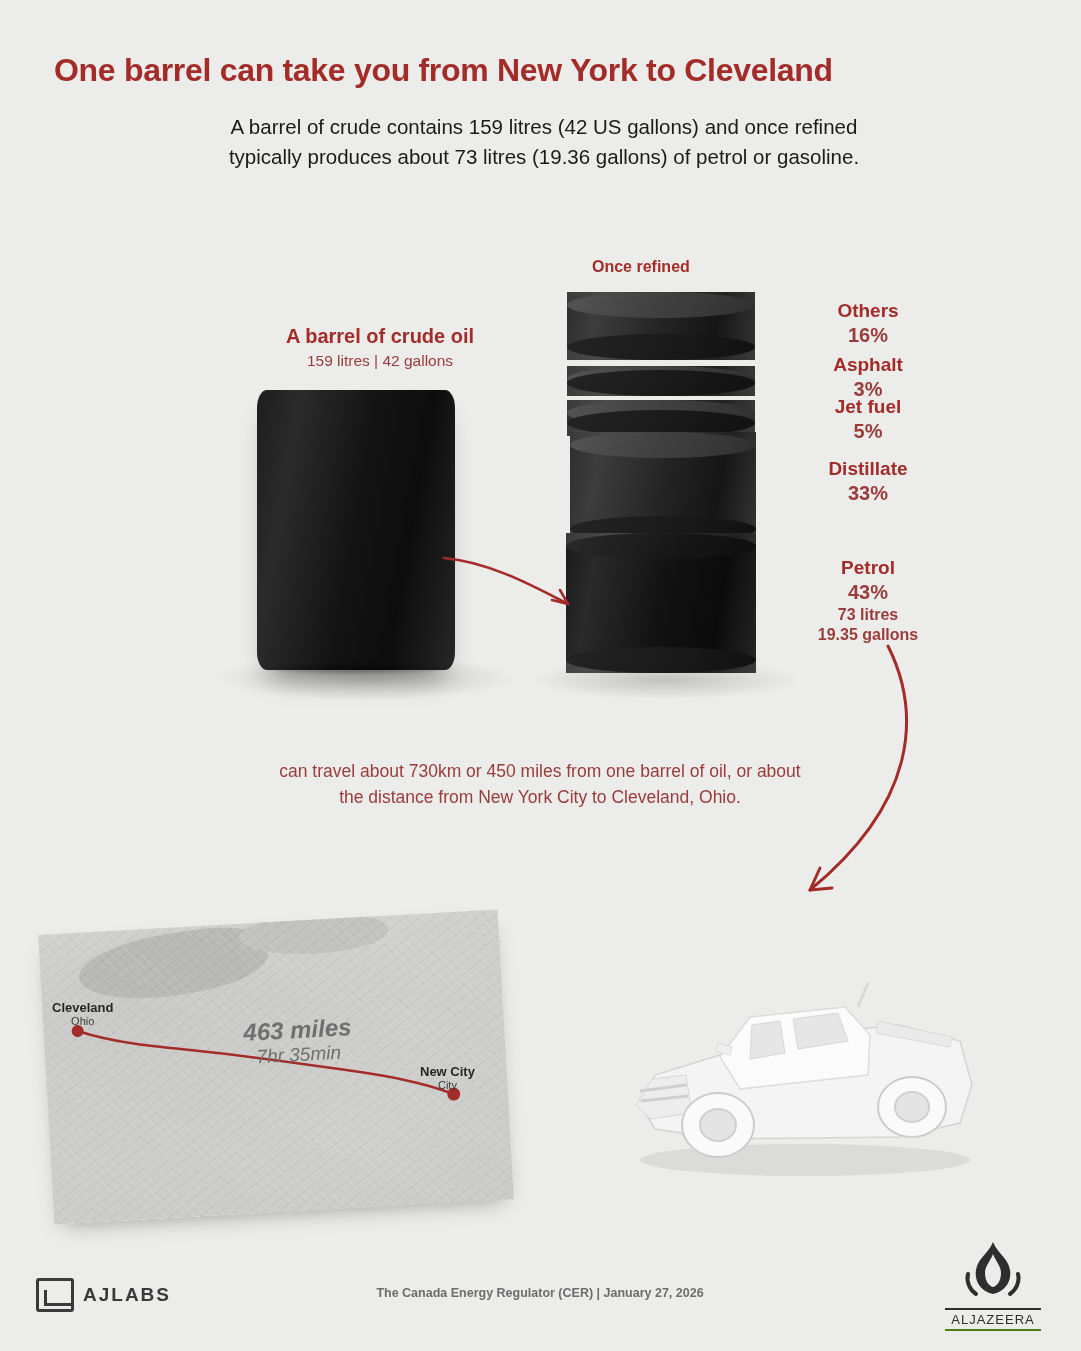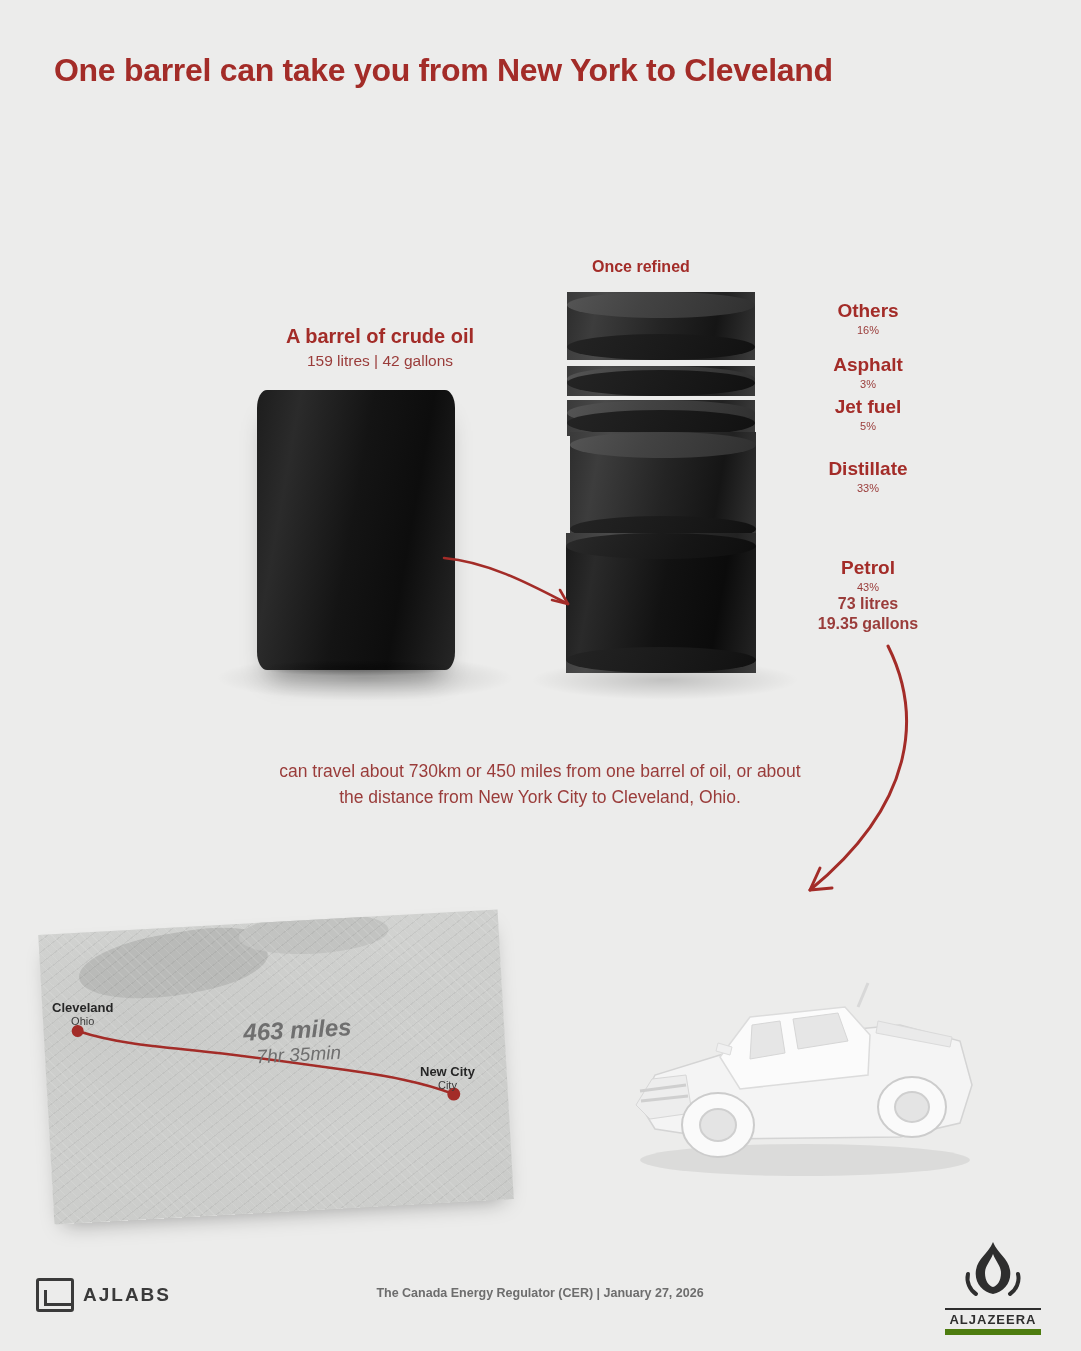--- a/index.html
+++ b/index.html
@@ -118,21 +118,21 @@
   
   .frac {
     position: absolute;
     text-align: center;
     width: 200px;
   }
   .frac .name {
     display:block; font-size: 19px; font-weight:bold; color:#a32c28;
   }
   .frac .pct {
-    display:block; font-size: 11px; color:#9a3c3a; margin-top:2px;
+    display:block; font-size: 20px; color:#9a3c3a; margin-top:2px;font-weight:bold;
   }
   .frac .extra {
     display:block; font-size: 16px; font-weight:bold; color:#9a3c3a; margin-top:2px;
   }
   #frac-others  { left: 768px; top: 300px; }
   #frac-asphalt { left: 768px; top: 354px; }
   #frac-jet     { left: 768px; top: 396px; }
   #frac-dist    { left: 768px; top: 458px; }
   #frac-petrol  { left: 768px; top: 557px; }
 
@@ -209,33 +209,37 @@
 
   #source {
     position:absolute; left: 270px; top: 1282px; width: 540px; text-align:center;
     font-size: 12.5px; font-weight:bold; line-height: 22px; color:#6d6d6d;
   }
   #source .line { display:block; }
 
   #aj-logo { position:absolute; right: 40px; top: 1240px; width: 96px; text-align:center; }
   #aj-logo .flame { height: 58px; }
   #aj-logo .name {
-    display:block; margin-top:6px; font-size: 13px; font-weight:bold;
+    display:block; margin-top:6px; font-size: 13px; font-weight:normal;
     letter-spacing: 1px; color:#2e2e2e;
-    border-top: 2px solid #2e2e2e; border-bottom: 6px solid #4d7c0f;
+    border-top: 2px solid #2e2e2e; border-bottom: 2px solid #4d7c0f;
     padding: 2px 0;
   }
 </style>
 </head>
 <body>
 
 <div id="page">
 
   <h1 id="title">One barrel can take you from New York to Cleveland</h1>
 
+  <div id="subtitle">
+    <span class="line">A barrel of crude contains 159 litres (42 US gallons) and once refined</span>
+    <span class="line">typically produces about 73 litres (19.36 gallons) of petrol or gasoline.</span>
+  </div>
 
   <div id="crude-label">
     <span class="big">A barrel of crude oil</span>
     <span class="sub">159 litres | 42 gallons</span>
   </div>
   <div id="crude-shadow"></div>
   <div id="crude-barrel" class="barrel"></div>
 
   <div id="once-refined">Once refined</div>
   <div id="refined-shadow"></div>

